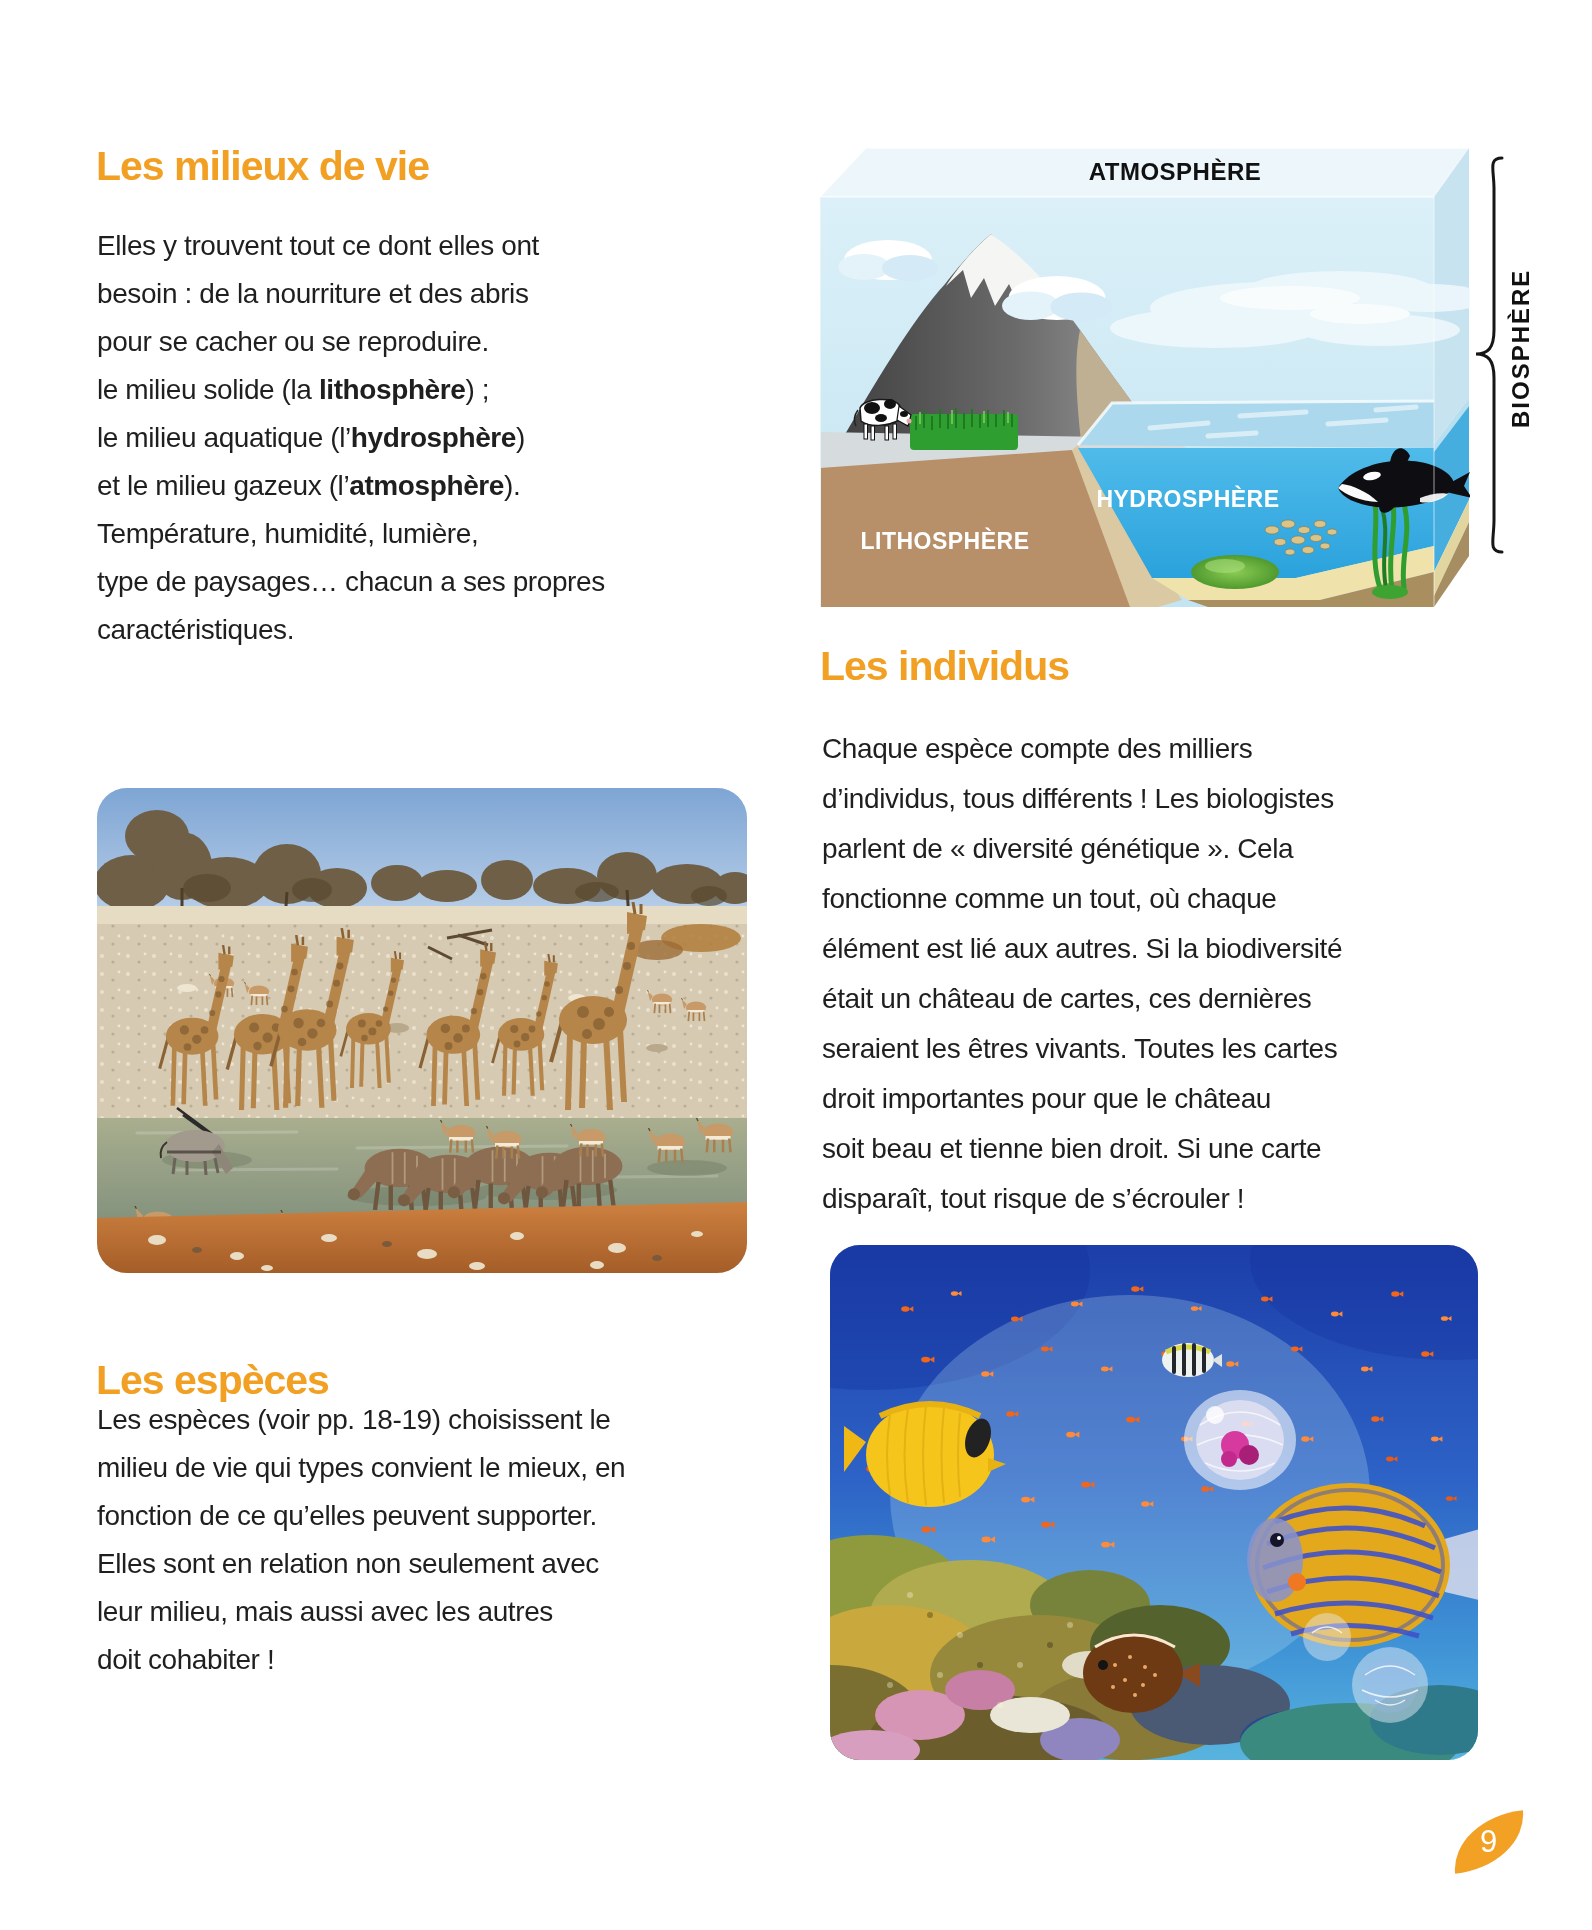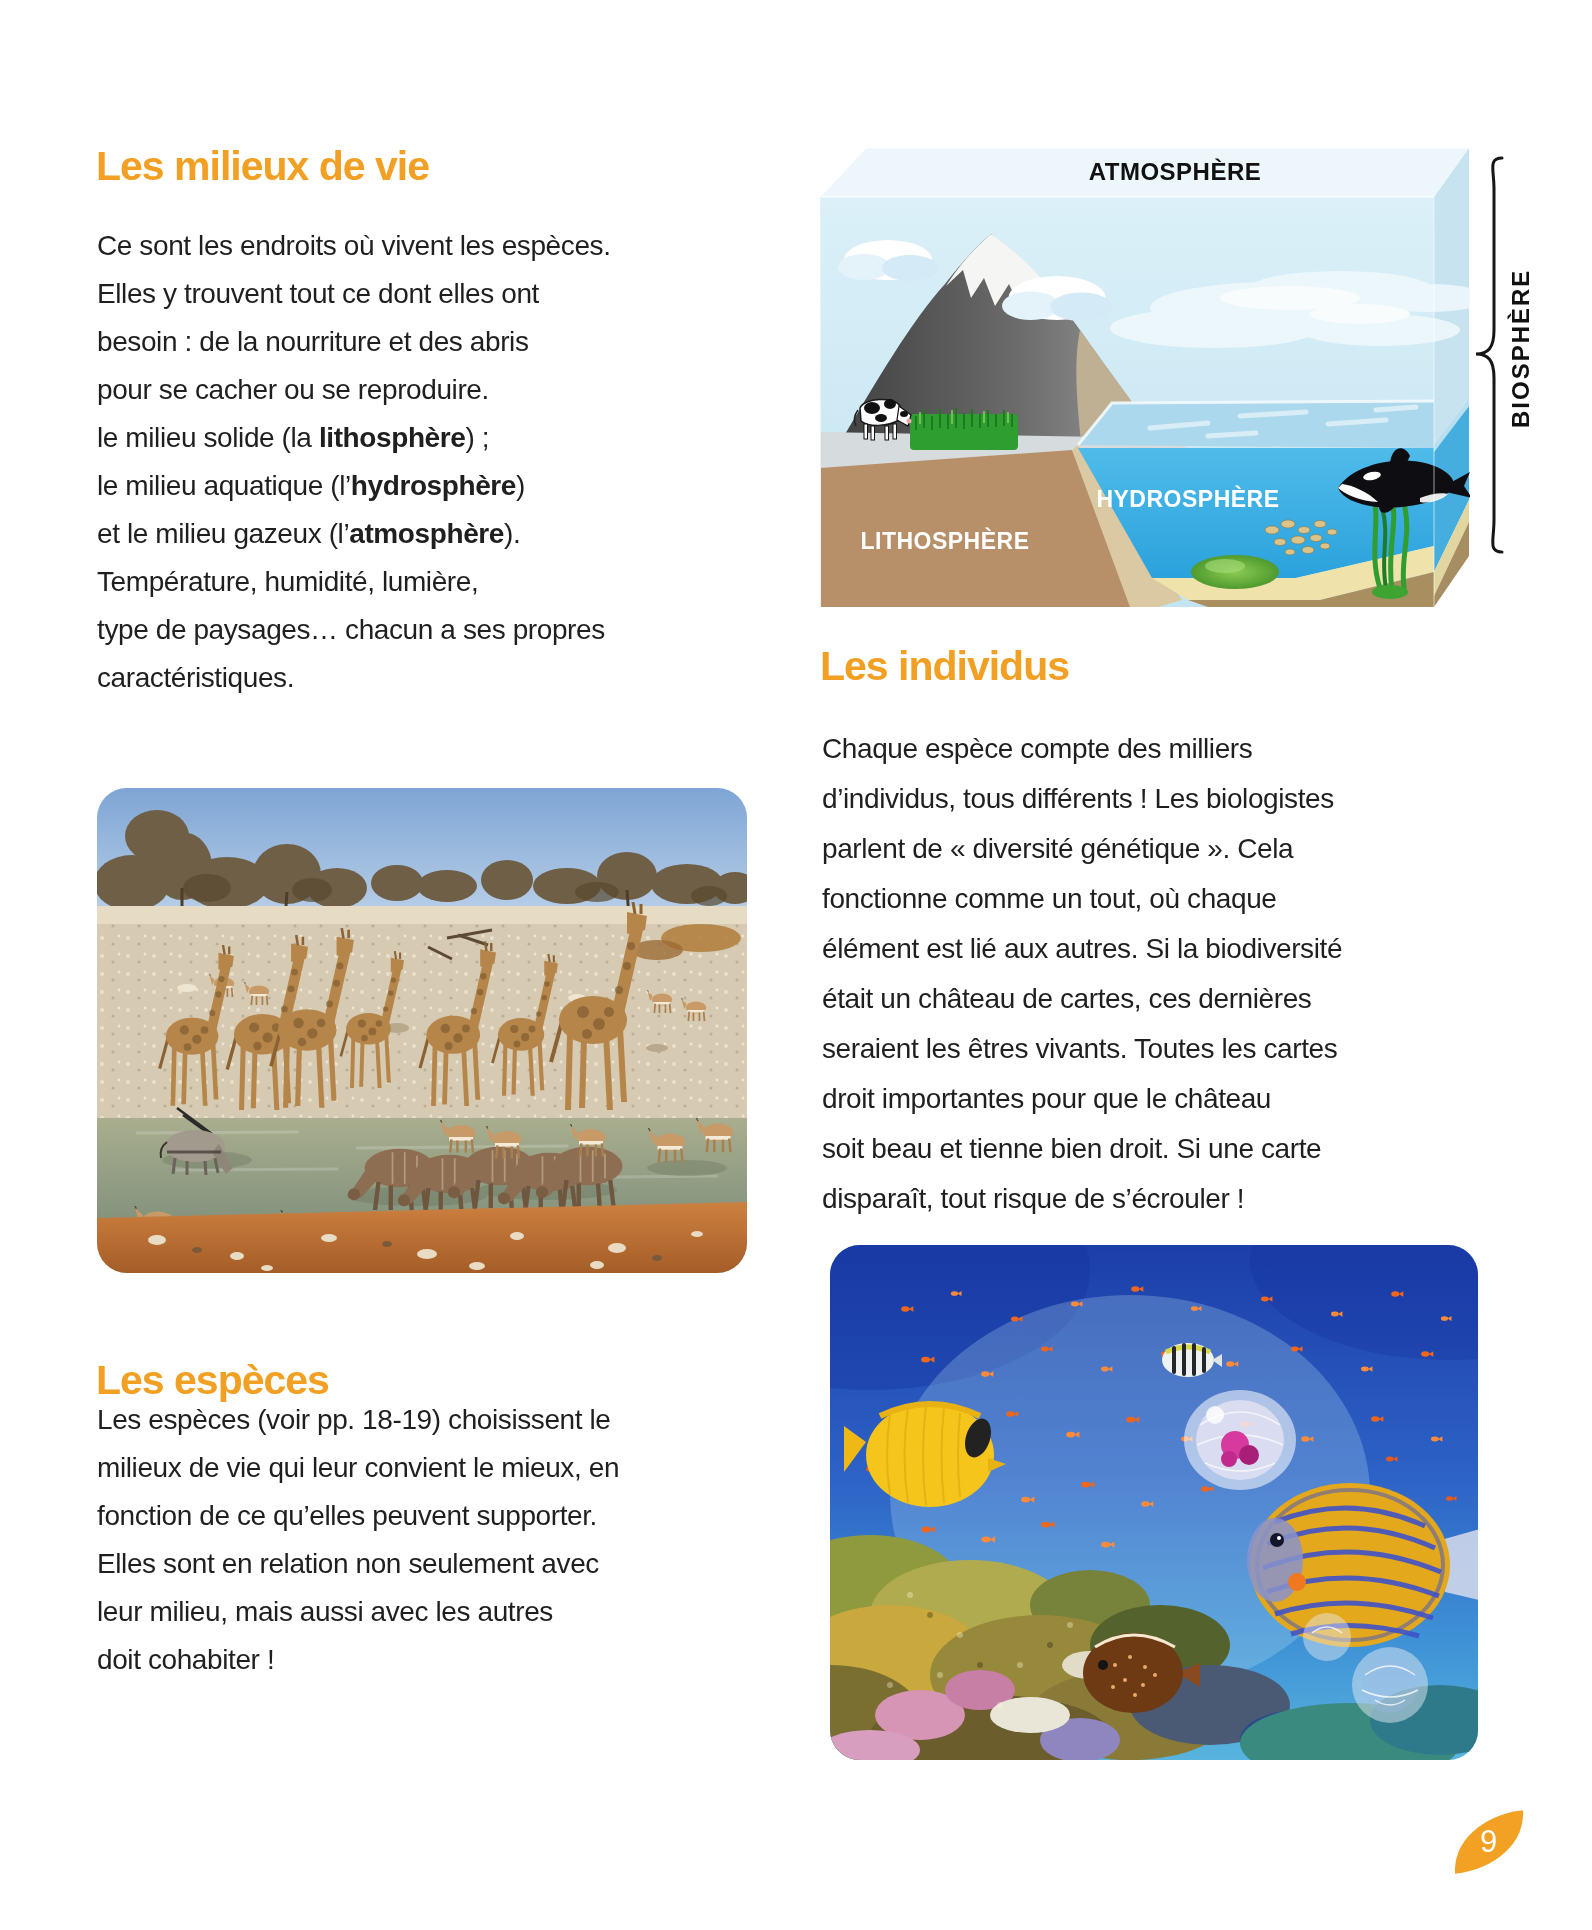--- a/index.html
+++ b/index.html
@@ -46,21 +46,20 @@
   .badge-leaf span { color:#fff; font-size:31px; transform:rotate(6deg); }
 </style>
 </head>
 <body>
 
 <div class="page">
 
   <h1 class="head" id="title-milieux">Les milieux de vie</h1>
 
   <div class="body-text" id="para-milieux">
-      <div class="tline"><span>Ce sont les endroits où vivent les espèces.</span></div>
       <div class="tline"><span>Elles y trouvent tout ce dont elles ont</span></div>
       <div class="tline"><span>besoin : de la nourriture et des abris</span></div>
       <div class="tline"><span>pour se cacher ou se reproduire.</span></div>
       <div class="tline"><span>le milieu solide (la </span><span class="b">lithosphère</span><span>) ;</span></div>
       <div class="tline"><span>le milieu aquatique (l’</span><span class="b">hydrosphère</span><span>)</span></div>
       <div class="tline"><span>et le milieu gazeux (l’</span><span class="b">atmosphère</span><span>).</span></div>
       <div class="tline"><span>Température, humidité, lumière,</span></div>
       <div class="tline"><span>type de paysages… chacun a ses propres</span></div>
       <div class="tline"><span>caractéristiques.</span></div>
     </div>
@@ -268,21 +267,21 @@
           <ellipse cx="560" cy="470" rx="5" ry="3"></ellipse>
         </g>
       </g>
     </svg>
   </figure>
 
   <h2 class="head" id="title-especes">Les espèces</h2>
 
   <div class="body-text" id="para-especes">
       <div class="tline"><span>Les espèces (voir pp. 18-19) choisissent le</span></div>
-      <div class="tline"><span>milieux de vie qui leur convient le mieux, en</span></div>
+      <div class="tline"><span>milieu de vie qui types convient le mieux, en</span></div>
       <div class="tline"><span>fonction de ce qu’elles peuvent supporter.</span></div>
       <div class="tline"><span>Elles sont en relation non seulement avec</span></div>
       <div class="tline"><span>leur milieu, mais aussi avec les autres</span></div>
       <div class="tline"><span>doit cohabiter !</span></div>
     </div>
 
   <div id="diagram">
     <svg class="boxsvg" viewBox="0 0 650 460" xmlns="http://www.w3.org/2000/svg">
       <defs>
         <linearGradient id="d-sky" x1="0" y1="0" x2="0" y2="1">

